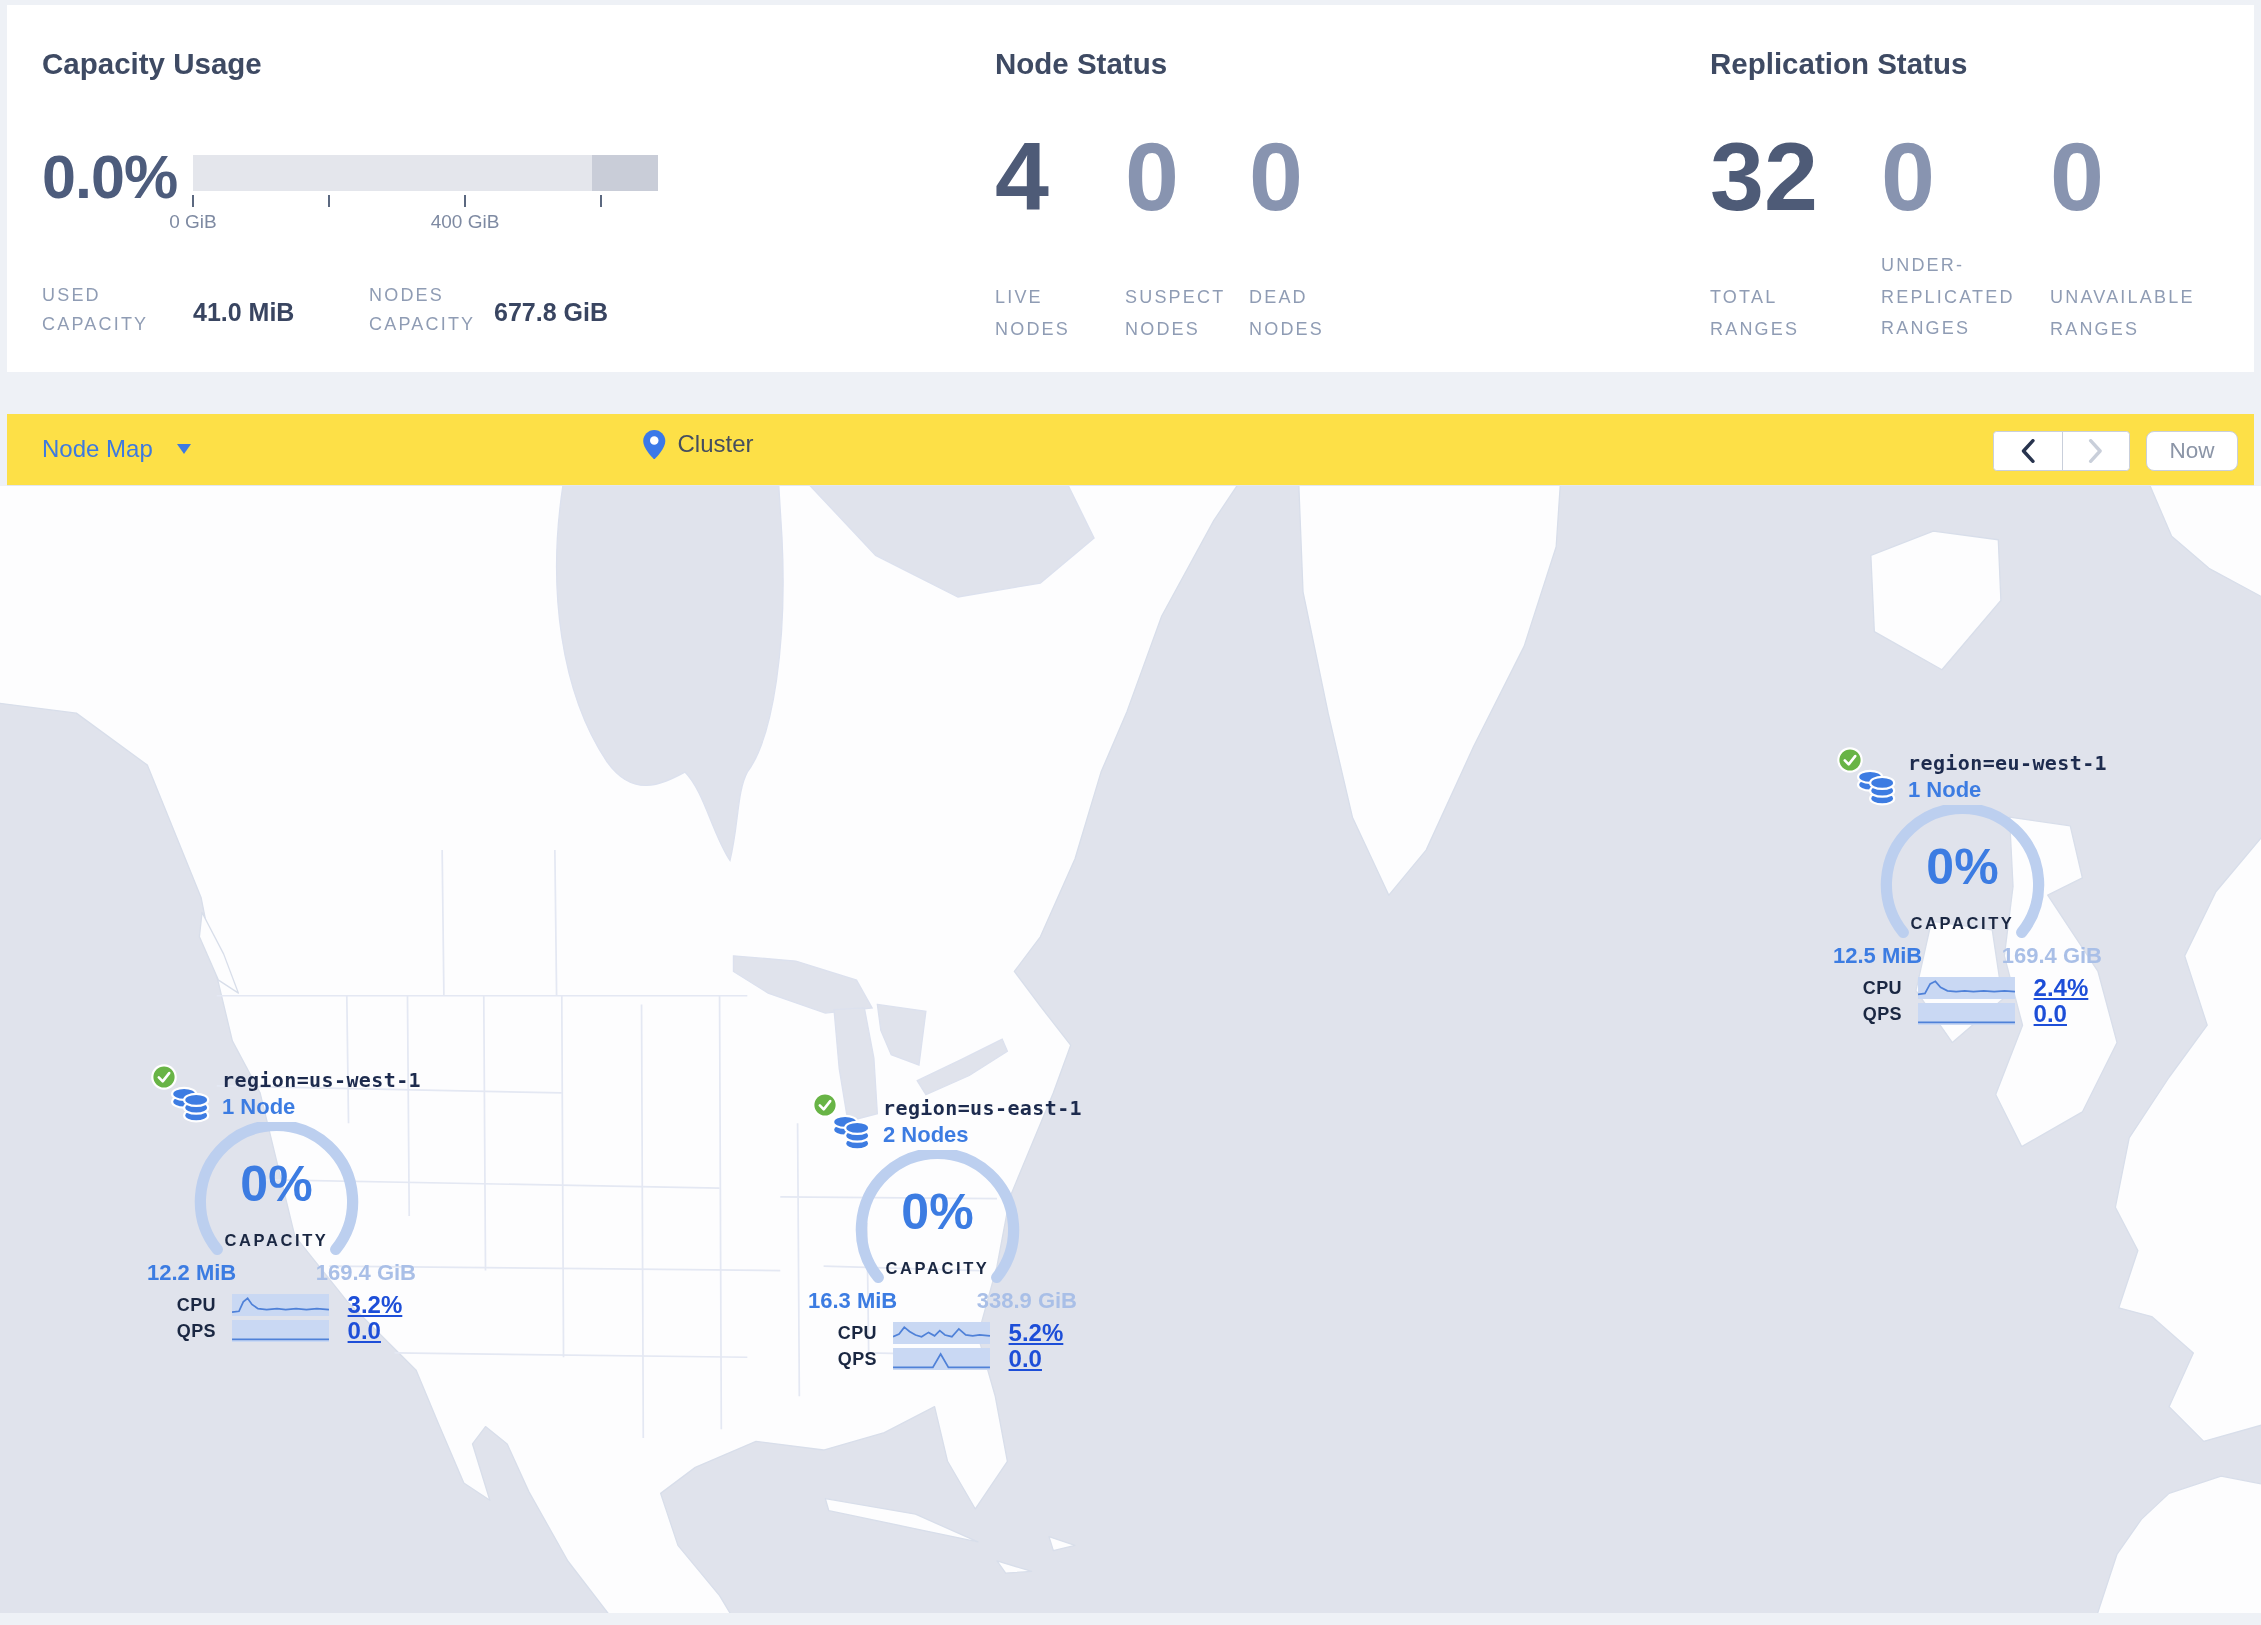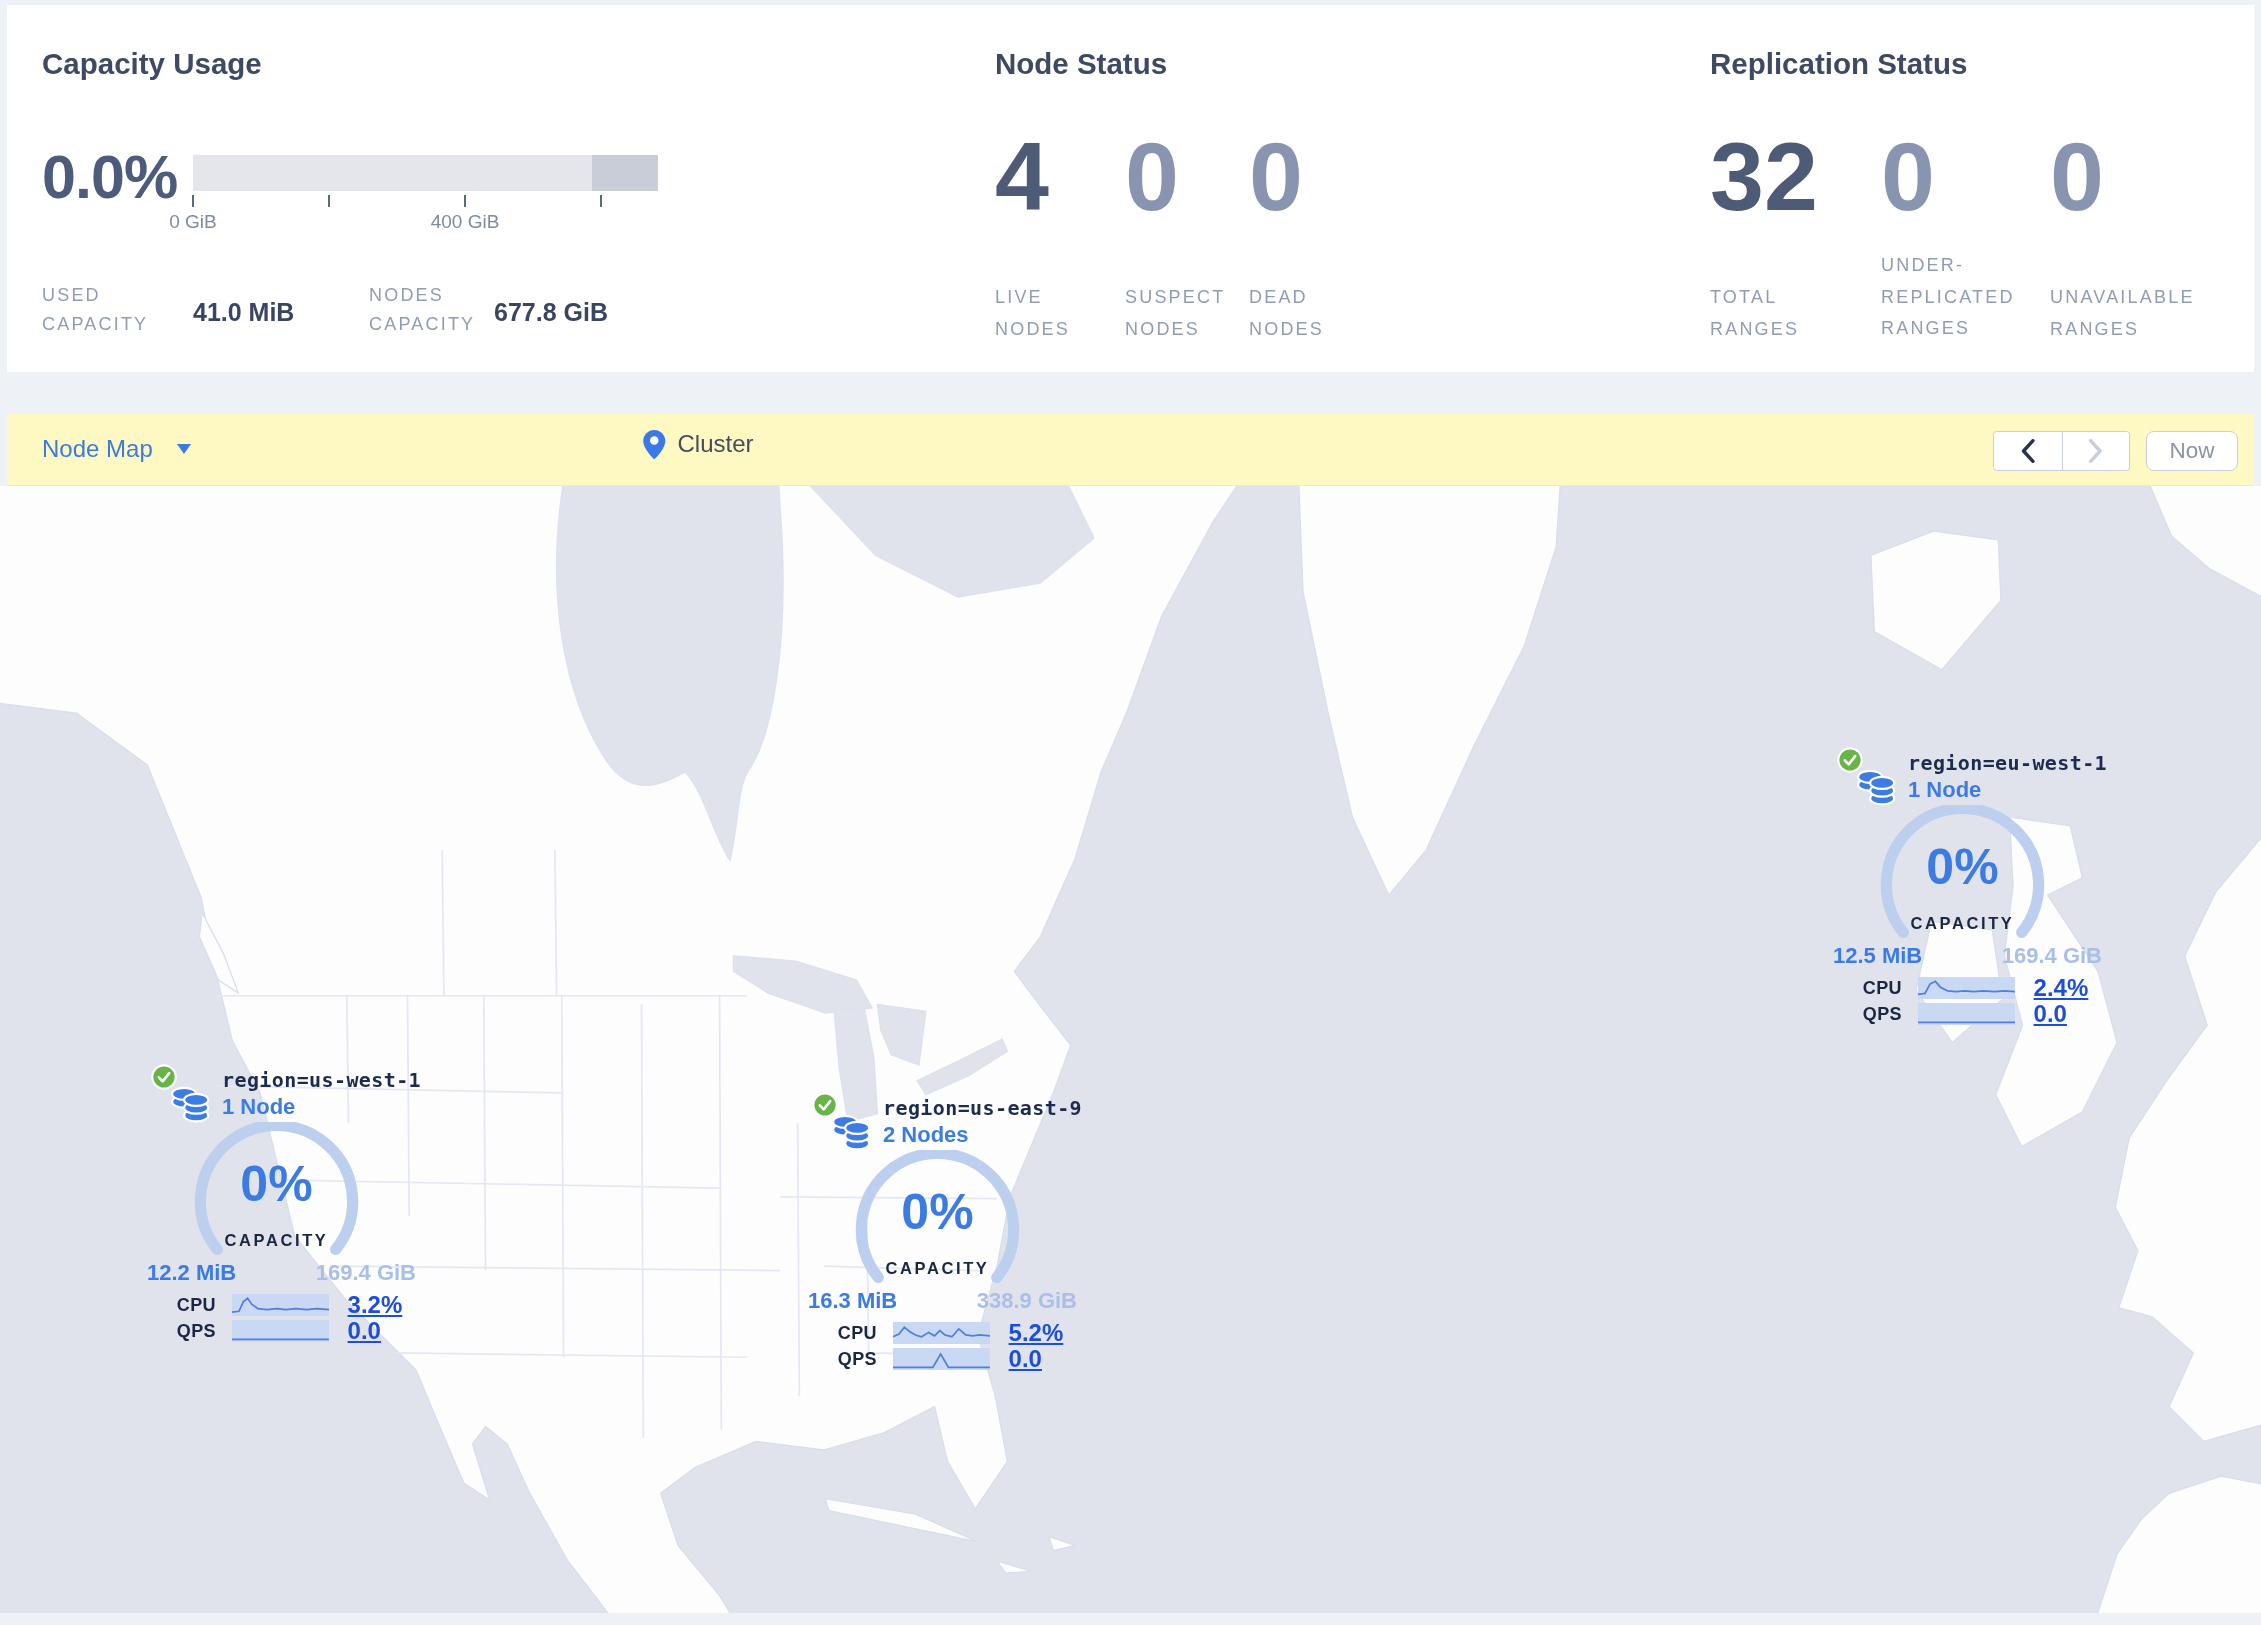--- a/index.html
+++ b/index.html
@@ -14,21 +14,21 @@
   .cap-bar .seg-dark { position:absolute; right:0; top:0; width:66px; height:36px; background:#c9cdd8; }
   .tick { position:absolute; top:190px; width:1.7px; height:12px; background:#5b6880; }
   .tick-label { position:absolute; top:206px; font-size:19px; color:#7e8aa2; transform:translateX(-50%); white-space:nowrap; }
   .kv-label { position:absolute; font-size:18px; color:#8f9cb4; letter-spacing:2.2px; line-height:1.6; width:130px; }
   .kv-value { position:absolute; font-size:25px; font-weight:700; color:#394561; }
   .stat-num { position:absolute; top:123px; font-size:97px; font-weight:600; color:#4e5b77; line-height:1; }
   .stat-num.muted { color:#8894b0; }
   .stat-label { position:absolute; font-size:18px; color:#8f9cb4; letter-spacing:2.2px; line-height:1.75; }
 
   
-  .toolbar { position:absolute; left:7px; top:414px; width:2247px; height:72px; background:#fef9c3; border-bottom:1.7px solid #e3e7ee; }
+  .toolbar { position:absolute; left:7px; top:414px; width:2247px; height:72px; background:#fde047; border-bottom:1.7px solid #e3e7ee; }
   .view-select { position:absolute; left:35px; top:21px; font-size:24px; font-weight:500; color:#3d7ae0; cursor:pointer; display:flex; align-items:center; }
   .view-caret { display:inline-block; margin-left:24px; width:0; height:0; border-left:7.8px solid transparent; border-right:7.8px solid transparent; border-top:10.4px solid #3d7ae0; }
   .crumb { position:absolute; left:636px; top:15.6px; display:flex; align-items:center; }
   .crumb-label { font-size:24px; color:#454e5f; margin-left:12px; }
   .time-box { position:absolute; left:1221px; top:17.3px; width:741px; height:40px; border:1.7px solid #c9cfdb; border-radius:3.5px; background:#fff; display:flex; align-items:center; cursor:pointer; }
   .time-badge { margin-left:14px; background:#dde1eb; border-radius:3.5px; padding:4.3px 9.5px; font-size:18px; font-weight:700; color:#3f4c66; }
   .time-label { margin-left:24px; font-size:23.4px; font-weight:600; color:#1f2940; }
   .time-chevron { margin-left:auto; margin-right:17.3px; }
   .arrow-group { position:absolute; left:1986px; top:17.3px; width:137px; height:40px; border:1.7px solid #c9cfdb; border-radius:3.5px; background:#fff; display:flex; }
   .arrow-btn { width:50%; display:flex; align-items:center; justify-content:center; cursor:pointer; }
@@ -225,21 +225,21 @@
       </svg>
       <svg class="db-icon" width="40" height="43" viewBox="0 0 46 50">
         <g fill="#3d7ce2" stroke="#fff" stroke-width="2.5">
           <ellipse cx="15" cy="24" rx="14" ry="7"></ellipse>
             <ellipse cx="15" cy="15" rx="14" ry="7"></ellipse>
           <ellipse cx="29" cy="40" rx="14" ry="7"></ellipse>
             <ellipse cx="29" cy="31" rx="14" ry="7"></ellipse>
             <ellipse cx="29" cy="22" rx="14" ry="7"></ellipse>
         </g>
       </svg>
-      <div class="region-label">region=us-east-9</div>
+      <div class="region-label">region=us-east-1</div>
       <div class="node-count">2 Nodes</div>
     </div>
     <div class="gauge-wrap">
       <svg width="173" height="146" viewBox="0 0 200 168">
         <path d="M 31.6 147 A 88 88 0 1 1 168.4 147" fill="none" stroke="#bccfef" stroke-width="13" stroke-linecap="round"></path>
       </svg>
       <div class="gauge-pct">0%</div>
       <div class="gauge-cap">CAPACITY</div>
     </div>
     <div class="cap-row">

